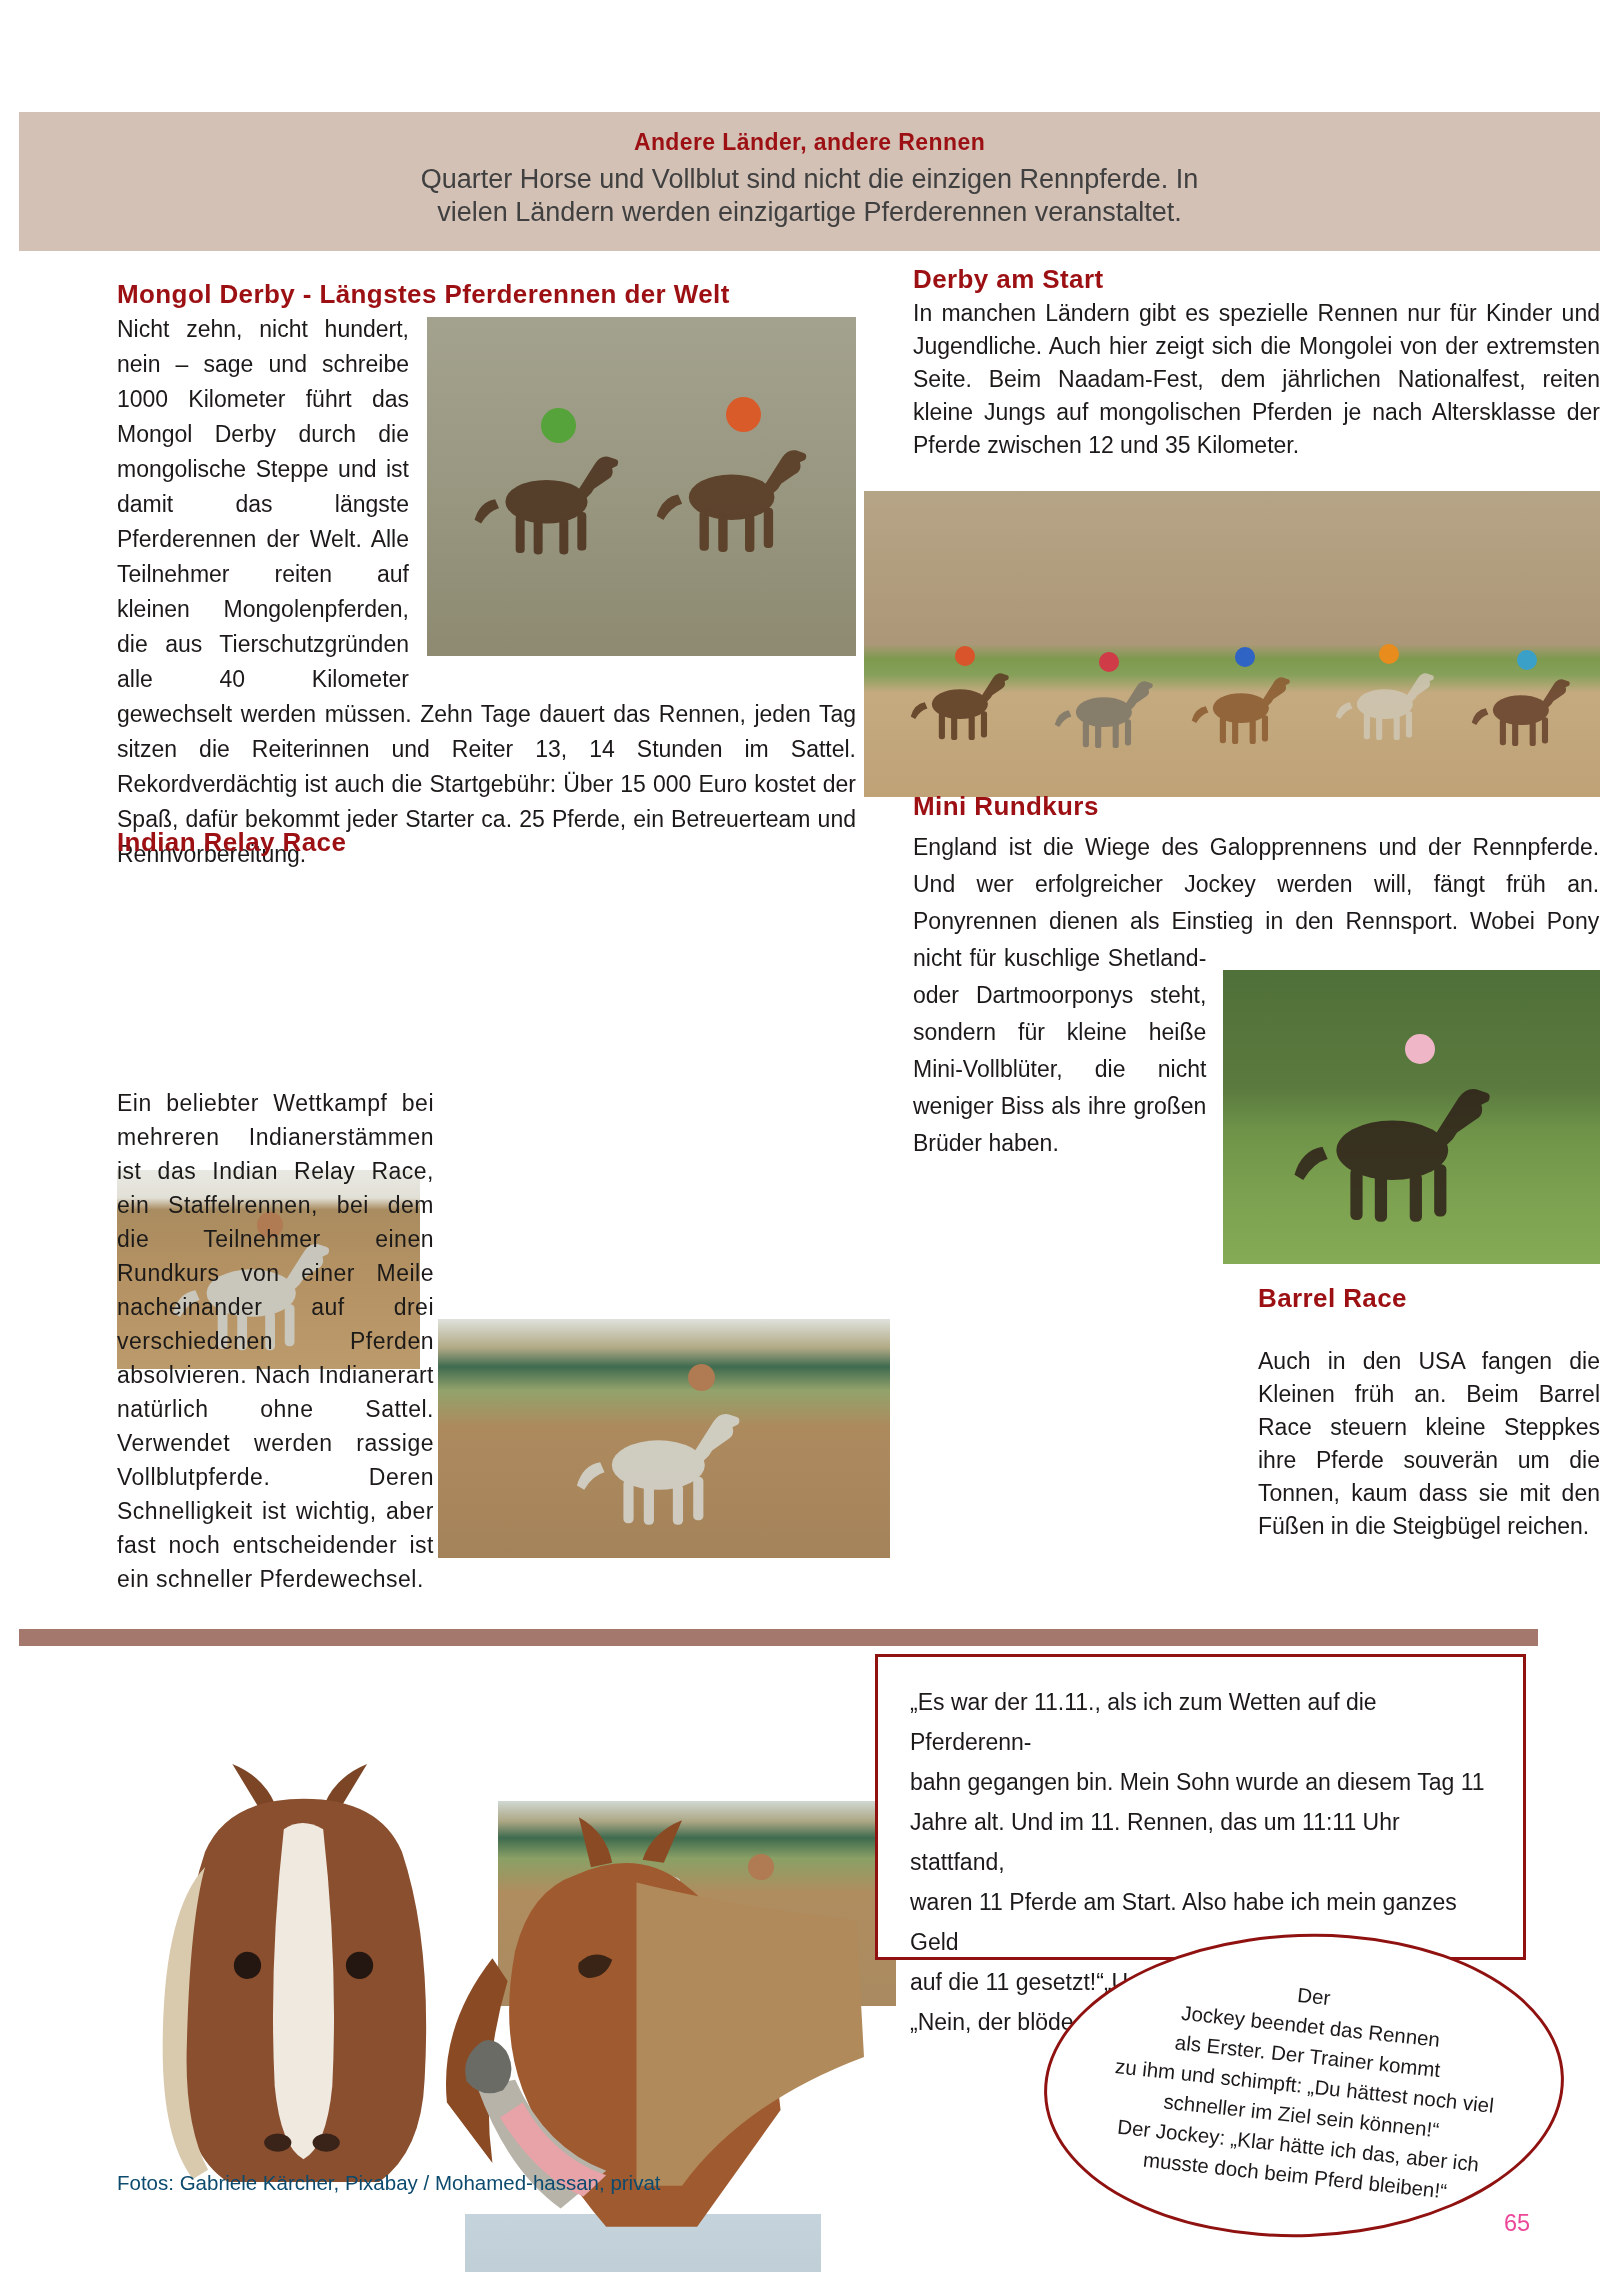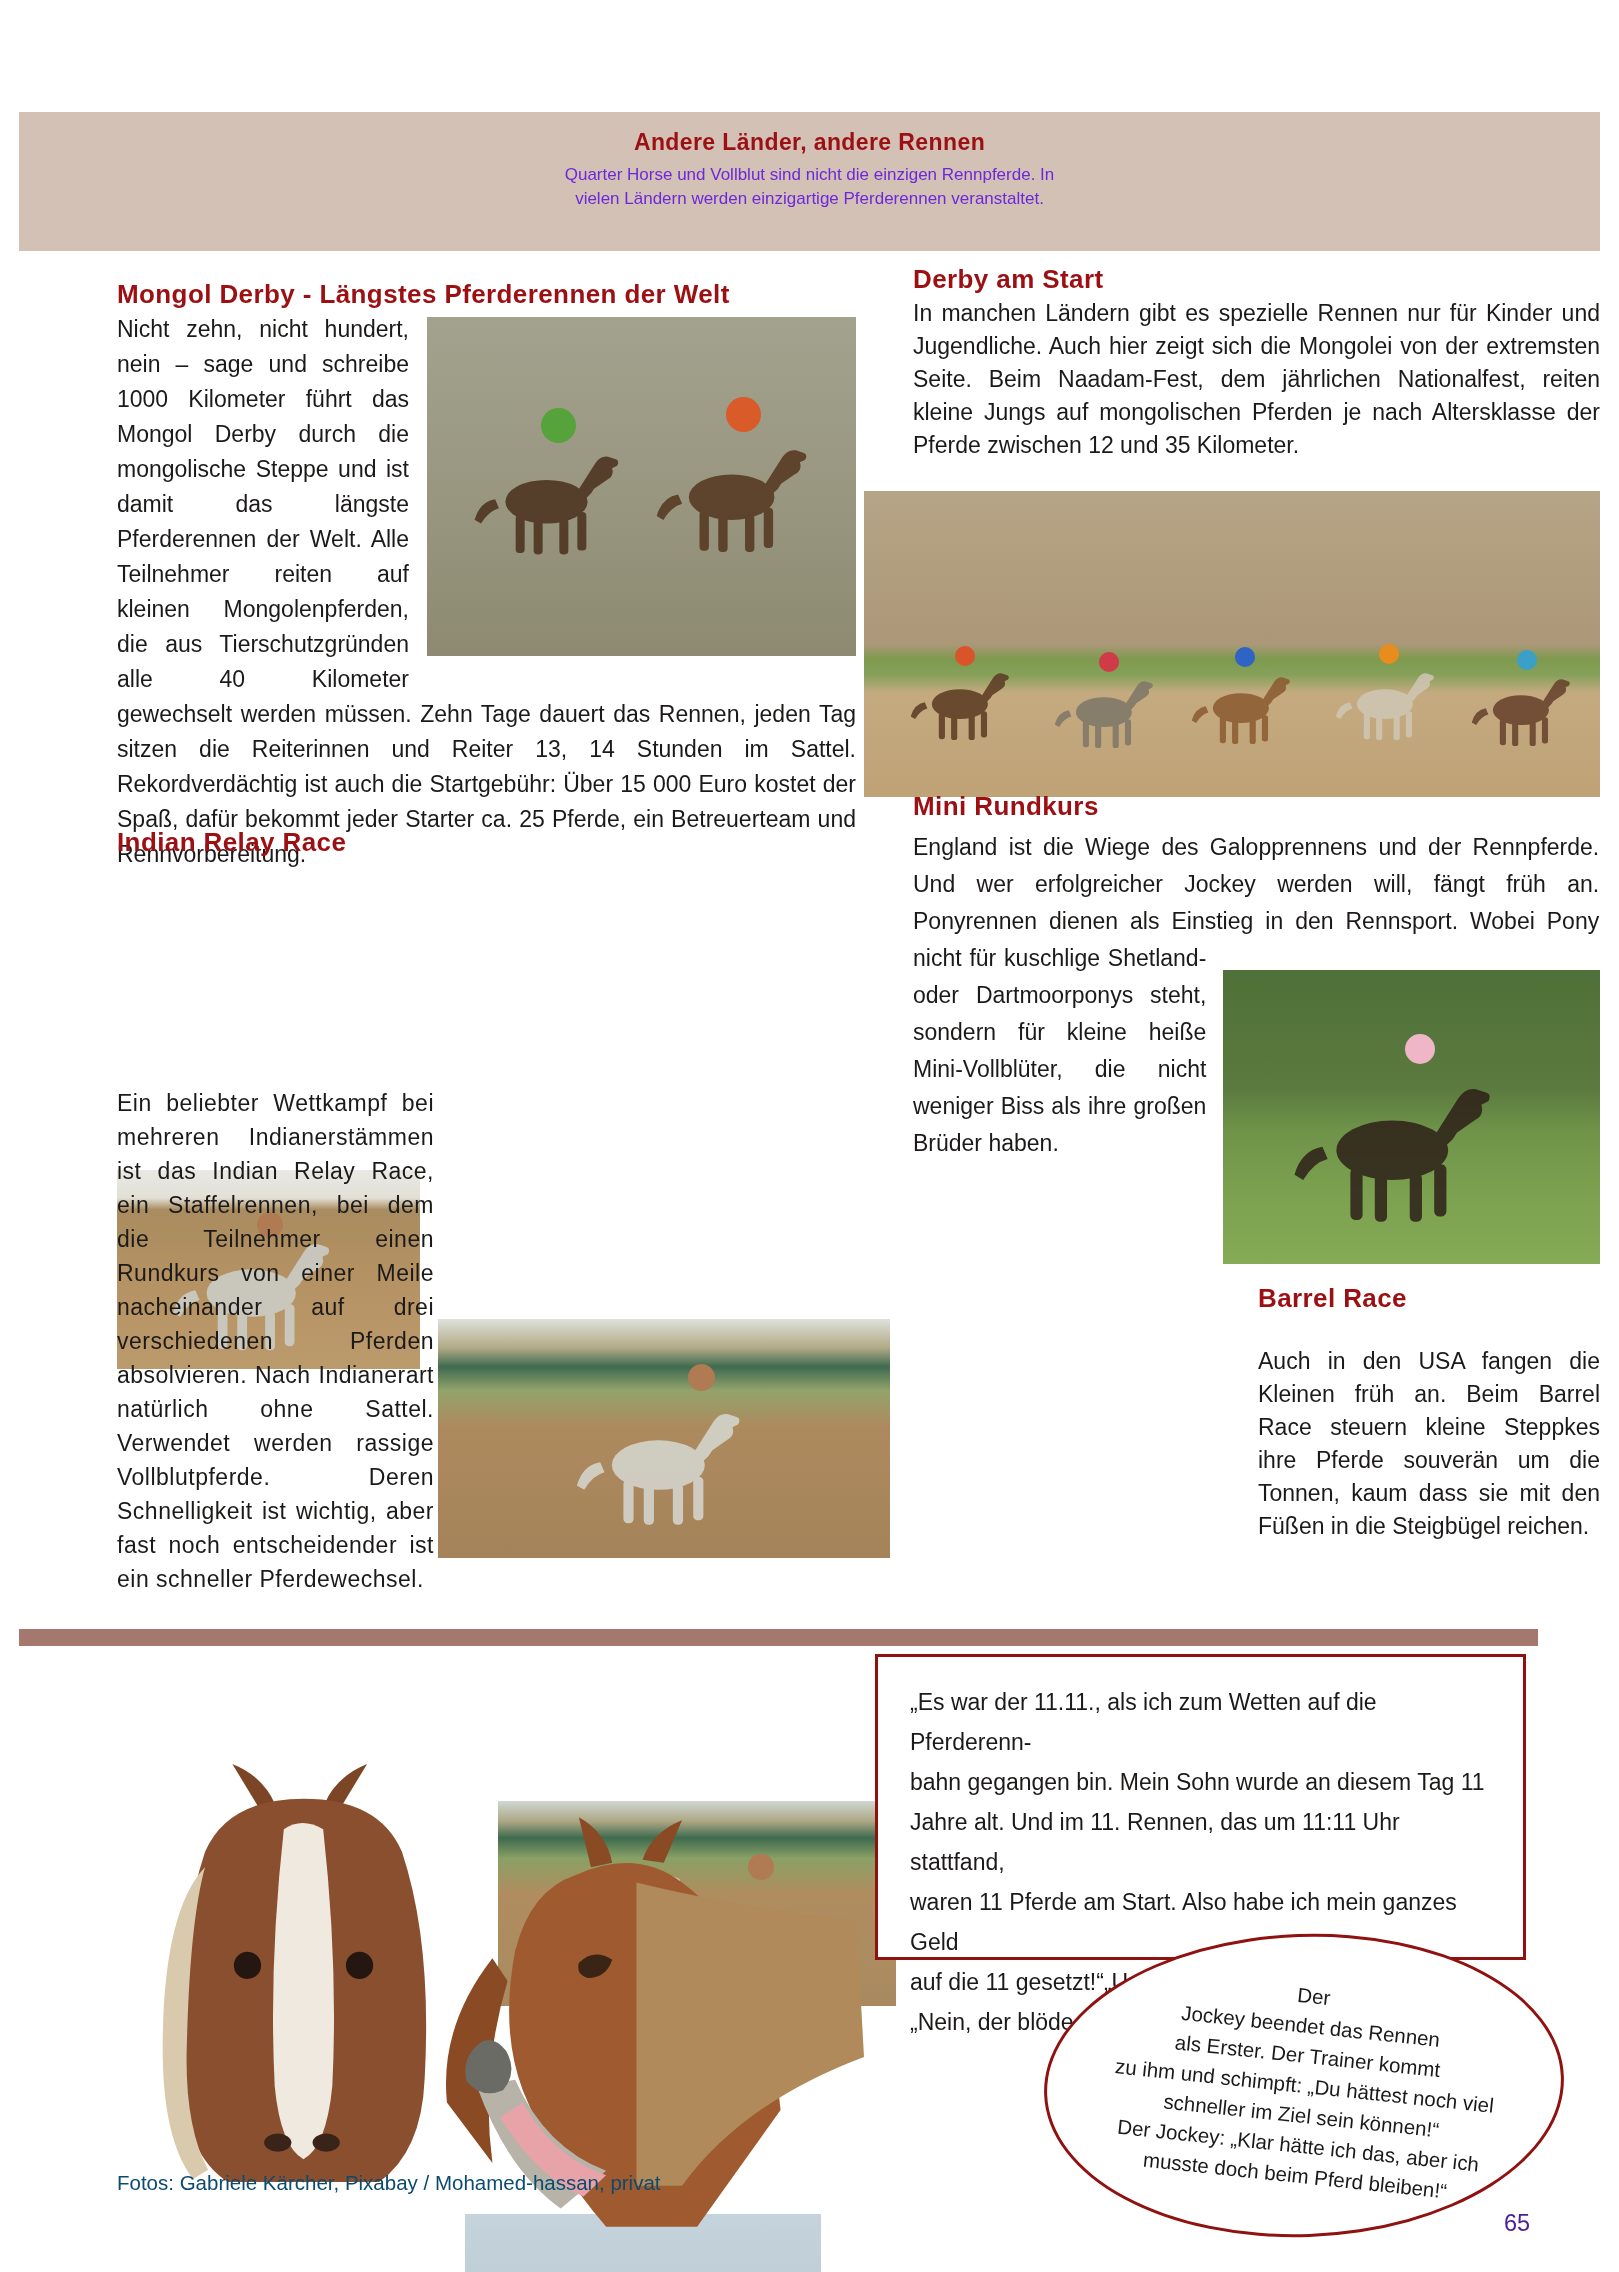--- a/index.html
+++ b/index.html
@@ -3,21 +3,21 @@
 <meta charset="utf-8">
 <style>
   html,body{margin:0;padding:0;background:#ffffff;}
   .page{position:relative;width:1620px;height:2273px;background:#ffffff;overflow:hidden;
         font-family:"Liberation Sans",sans-serif;color:#1a1a1a;}
   .abs{position:absolute;}
 
   
   .band{left:19px;top:112px;width:1581px;height:139px;background:#d3c1b6;text-align:center;}
   .band-title{margin-top:16.7px;font-size:23px;font-weight:bold;color:#9c1013;letter-spacing:0.4px;}
-  .band-sub{margin-top:7.6px;font-size:17px;line-height:24px;color:#6d28d9;white-space:pre-line;}
+  .band-sub{margin-top:7.6px;font-size:27px;line-height:33px;color:#404040;white-space:pre-line;}
 
   .h-red{font-size:26px;font-weight:bold;color:#9c1013;letter-spacing:0.4px;}
   .body-txt{font-size:23px;line-height:35px;text-align:justify;color:#1c1a19;}
 
   
   .ph{position:relative;overflow:hidden;}
   .horse-sil{position:absolute;opacity:.85;}
   .dot{position:absolute;border-radius:50%;}
 
   .ph-mongol{background:linear-gradient(180deg,#a3a28e 0%,#98967f 55%,#8d8a71 100%);}
@@ -48,21 +48,21 @@
   .joke-box{left:875px;top:1654px;width:581px;height:250px;border:3.8px solid #8f1110;background:#ffffff;
             padding:25px 32px;font-size:23px;line-height:40px;white-space:pre-line;color:#1c1a19;}
 
   .bubble{border:3.8px solid #8f1110;background:#ffffff;border-radius:50%;display:flex;
           align-items:center;justify-content:center;text-align:center;color:#1c1a19;}
   .bubble-small{left:761px;top:2000px;width:254px;height:254px;font-size:20.5px;line-height:29.5px;white-space:pre-line;}
   .bubble-big{left:1044px;top:1934px;width:514px;height:297px;font-size:20.5px;line-height:30px;white-space:pre-line;transform:rotate(-2deg);}
   .bubble-big .tilt{transform:rotate(8deg);width:92%;}
 
   .footer-credit{left:117px;top:2171px;font-size:20.5px;color:#0c4a6e;}
-  .page-num{left:1504px;top:2210px;font-size:23.5px;color:#4c1d95;}
+  .page-num{left:1504px;top:2210px;font-size:23.5px;color:#ec4899;}
 
   .cutout{position:absolute;}
 </style>
 </head>
 <body>
 
 <svg width="0" height="0" style="position:absolute" aria-hidden="true">
   <symbol id="horse" viewBox="0 0 130 86">
     <path d="M18,40 q-12,2 -16,16 l5,3 q6,-10 14,-12 z"></path>
     <ellipse cx="58" cy="42" rx="32" ry="17"></ellipse>

